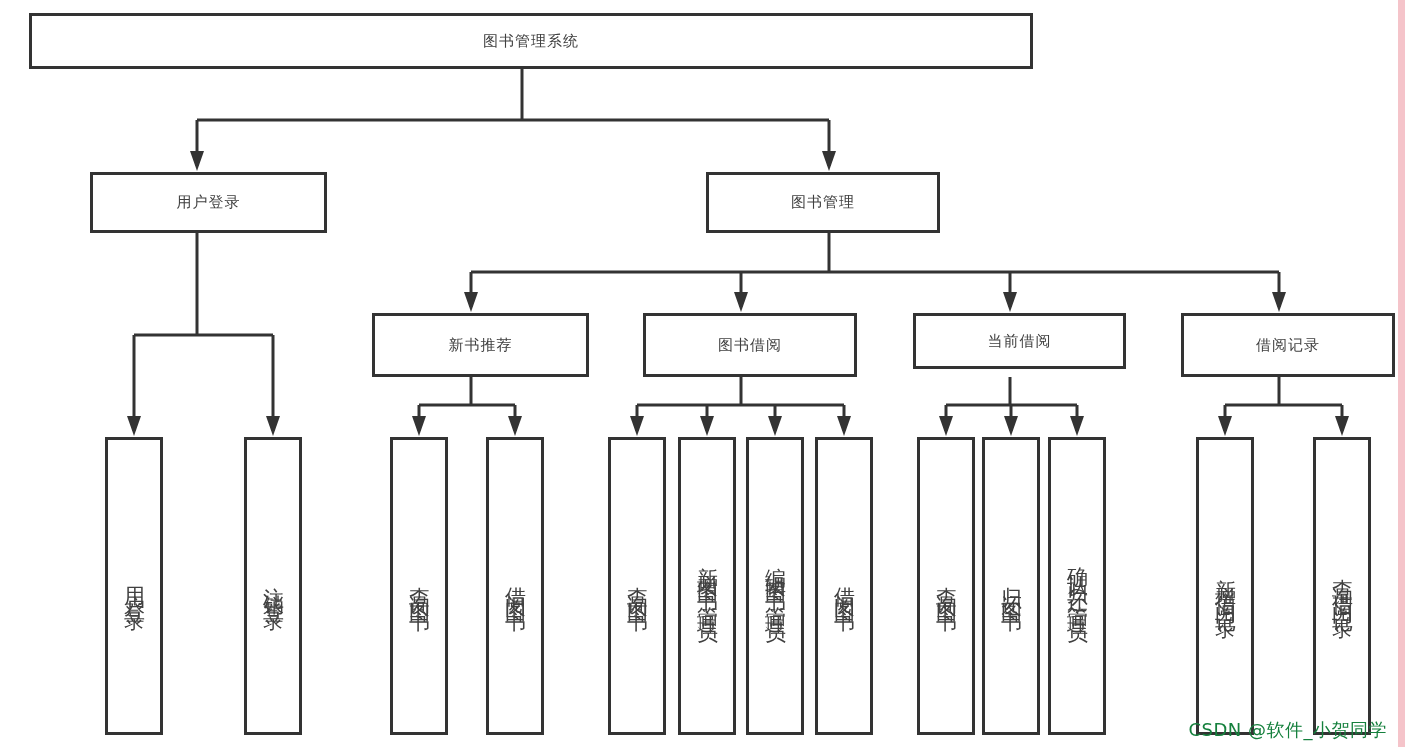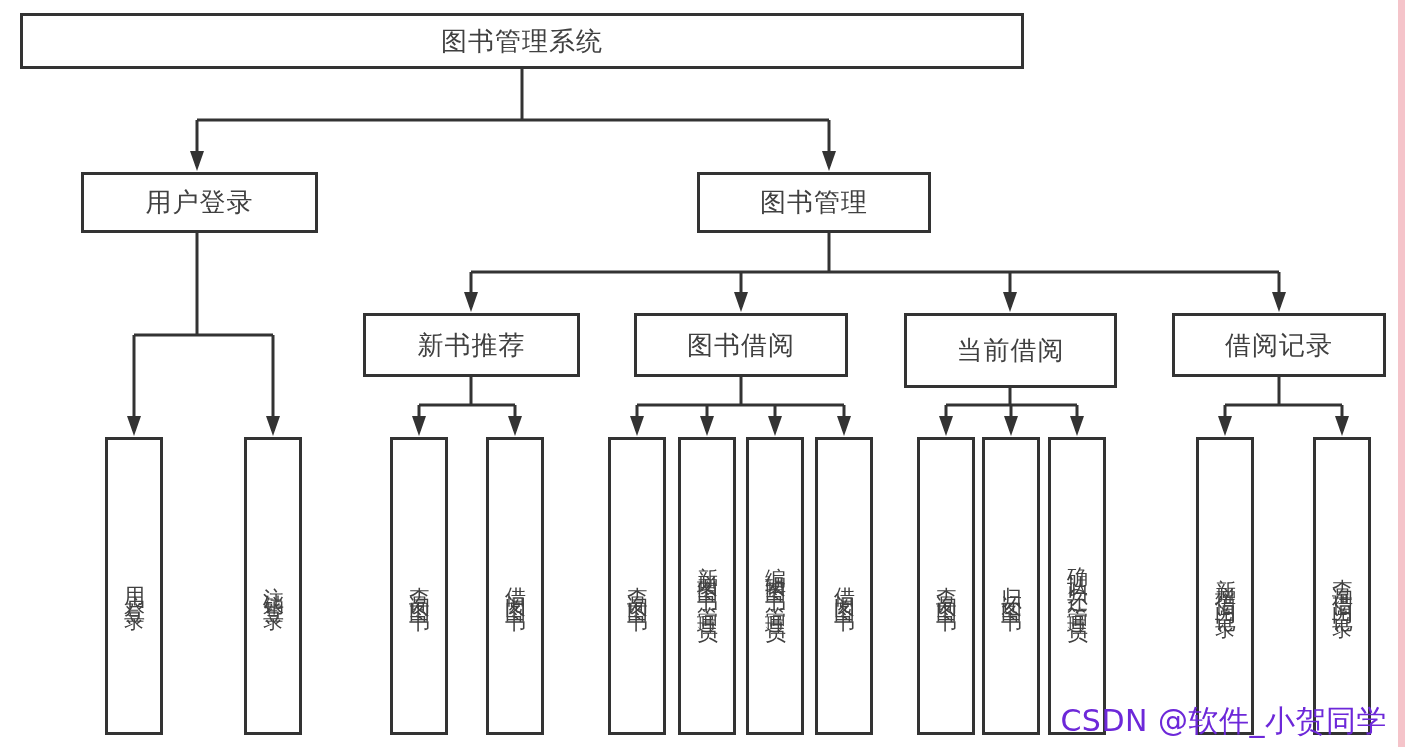--- a/index.html
+++ b/index.html
@@ -10,41 +10,41 @@
     overflow:hidden;
     font-family:"DejaVu Sans",sans-serif;
   }
   .wires{position:absolute;left:0;top:0;width:1405px;height:747px;z-index:1;}
   .hnode{
     position:absolute;z-index:2;
     background:#ffffff;
     border:3px solid #333333;
     box-sizing:border-box;
     display:flex;align-items:center;justify-content:center;
-    font-size:26px;color:#404040;letter-spacing:1px;
+    font-size:15px;color:#404040;letter-spacing:1px;margin-left:9px;
   }
   .vnode{
     position:absolute;z-index:2;
     top:437px;width:58px;height:298px;
     background:#ffffff;
     border:3px solid #333333;
     box-sizing:border-box;
     display:flex;align-items:center;justify-content:center;
   }
   .vlabel{
     writing-mode:vertical-rl;
     text-orientation:mixed;
     font-size:21px;color:#404040;
     letter-spacing:8px;
     line-height:1;
     white-space:nowrap;
   }
   .watermark{
     position:absolute;right:18px;bottom:5px;z-index:6;
-    font-size:30px;color:#6d28d9;letter-spacing:0.5px;
+    font-size:18px;color:#15803d;letter-spacing:0.5px;
   }
   .right-strip{
     position:absolute;right:0;top:0;width:7px;height:747px;z-index:7;
     background:#f5c4ca;
   }
 </style>
 </head>
 <body>
 
 <div class="canvas">
@@ -125,21 +125,21 @@
   <div class="hnode" style="left:697px;top:172px;width:234px;height:61px">
     <span>图书管理</span>
   </div>
 
   <div class="hnode" style="left:363px;top:313px;width:217px;height:64px">
     <span>新书推荐</span>
   </div>
   <div class="hnode" style="left:634px;top:313px;width:214px;height:64px">
     <span>图书借阅</span>
   </div>
-  <div class="hnode" style="left:904px;top:313px;width:213px;height:75px">
+  <div class="hnode" style="left:904px;top:313px;width:213px;height:56px">
     <span>当前借阅</span>
   </div>
   <div class="hnode" style="left:1172px;top:313px;width:214px;height:64px">
     <span>借阅记录</span>
   </div>
 
   <div class="vnode" style="left:105px">
     <span class="vlabel">用户登录</span>
   </div>
   <div class="vnode" style="left:244px">

